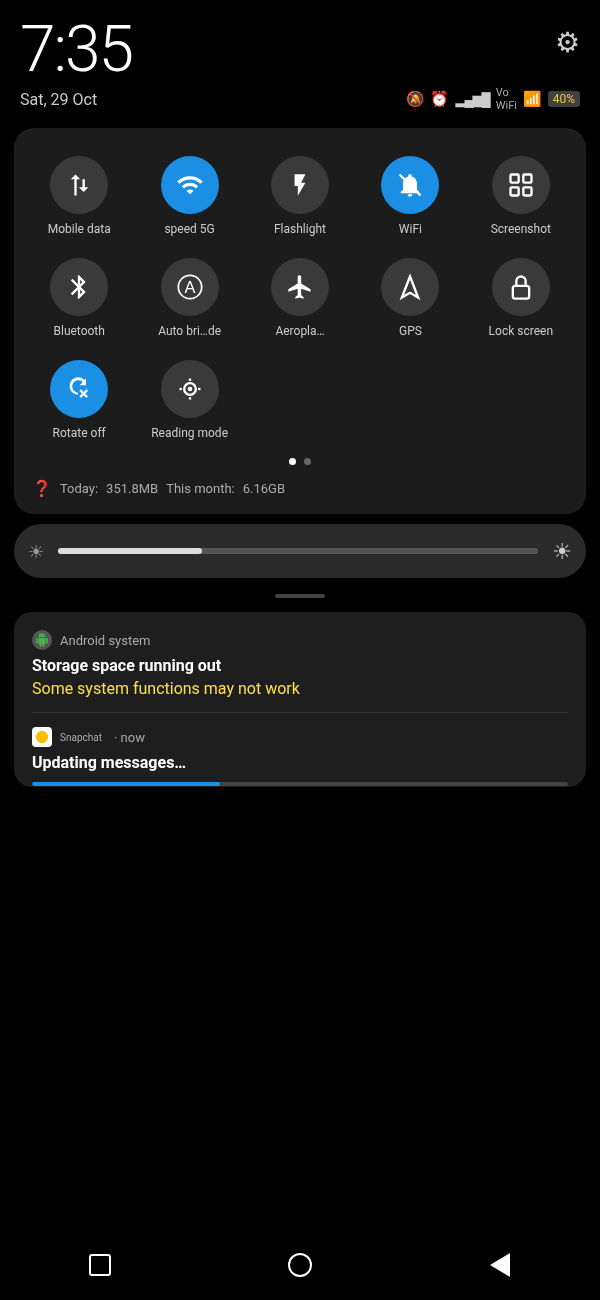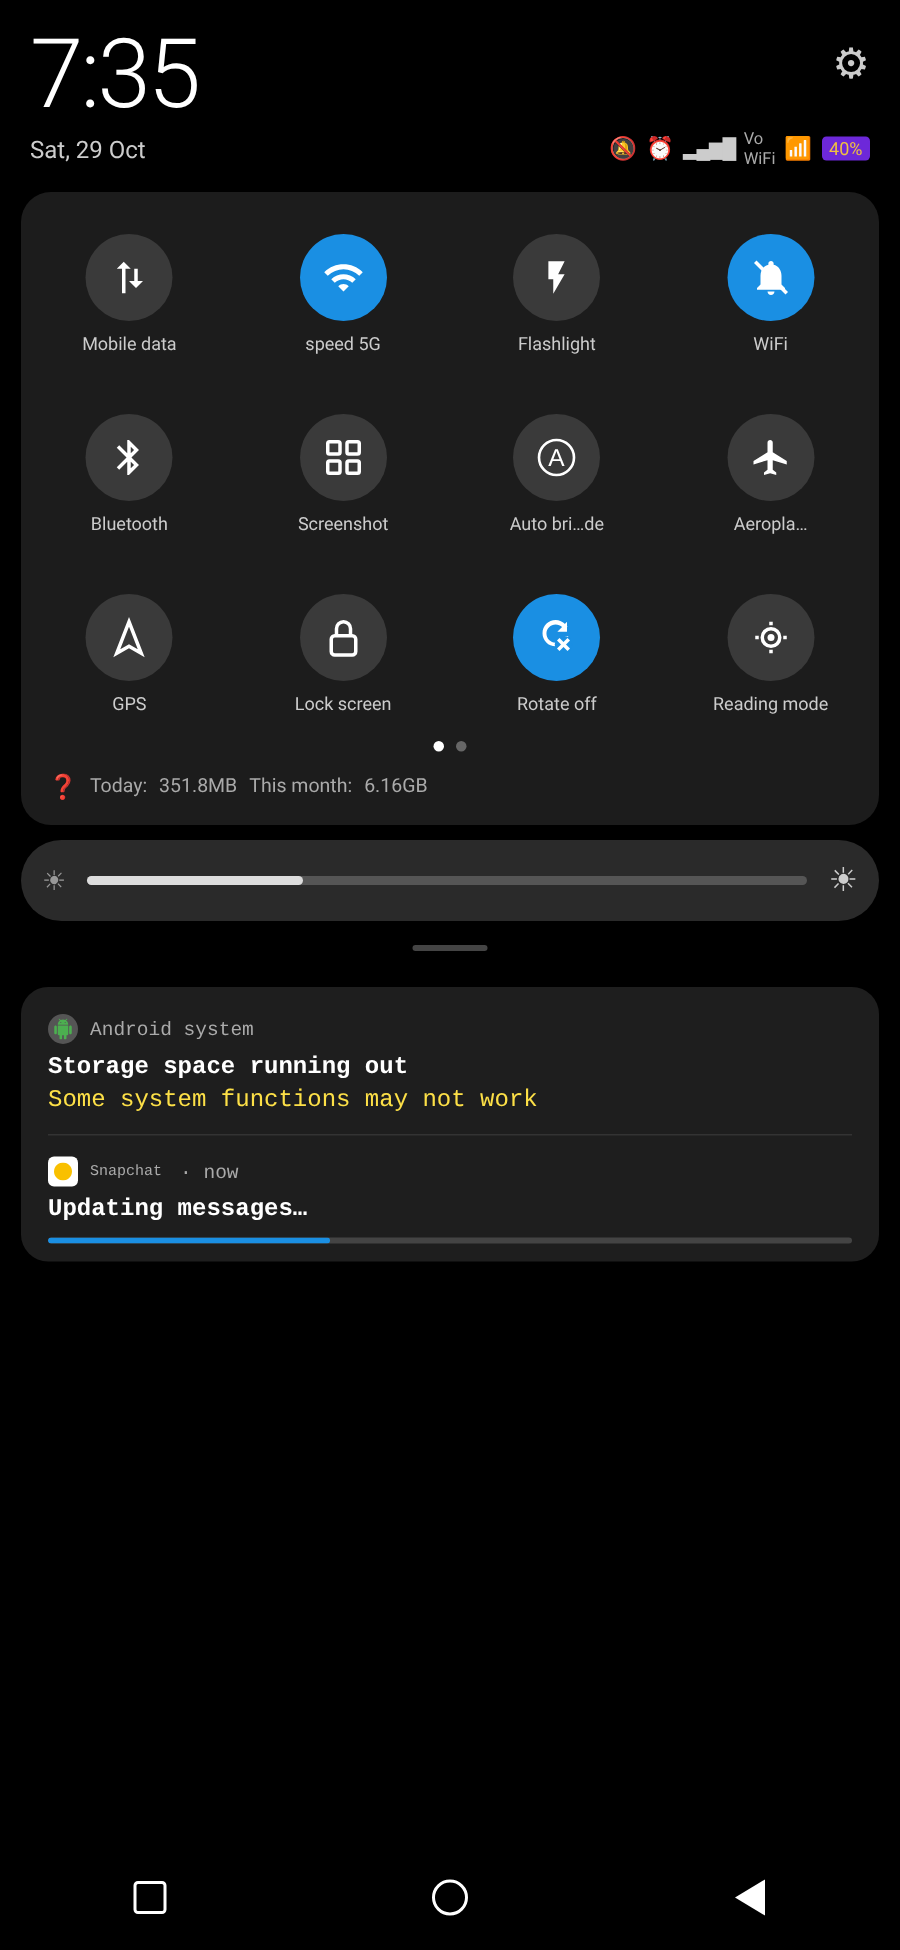--- a/index.html
+++ b/index.html
@@ -52,22 +52,22 @@
     
     .quick-panel {
       margin: 4px 14px 10px 14px;
       background: #1c1c1c;
       border-radius: 20px;
       padding: 18px 12px 14px 12px;
     }
 
     .qs-grid {
       display: grid;
-      grid-template-columns: repeat(4, 1fr);
-      gap: 22px;
+      grid-template-columns: repeat(5, 1fr);
+      gap: 4px;
       margin-bottom: 10px;
     }
 
     .qs-tile {
       display: flex;
       flex-direction: column;
       align-items: center;
       padding: 10px 4px 8px 4px;
       cursor: pointer;
     }
@@ -165,25 +165,24 @@
     }
     .drag-bar {
       width: 50px;
       height: 4px;
       background: #444;
       border-radius: 2px;
     }
 
     
     .notif-card {
-      margin: 16px 14px;
+      margin: 6px 14px;
       background: #1e1e1e;
       border-radius: 18px;
-      padding: 18px 18px 12px 18px;
-      font-family: Liberation Mono, monospace;
+      padding: 18px 18px 1px 18px;
     }
 
     .notif-header {
       display: flex;
       align-items: center;
       gap: 8px;
       margin-bottom: 6px;
     }
     .notif-app-icon {
       width: 20px;
@@ -318,21 +317,21 @@
     <span style="font-size:15px;">🔕</span>
 
     <span style="font-size:15px;">⏰</span>
 
     <span style="font-size:13px; letter-spacing:-1px;">▂▄▆█</span>
 
     <span style="font-size:11px; color:#aaa;">Vo<br>WiFi</span>
 
     <span style="font-size:15px;">📶</span>
 
-    <span style="font-size:12px; background:#6d28d9; border-radius:3px; padding:1px 5px; color:#f0c040;">
+    <span style="font-size:12px; background:#404040; border-radius:3px; padding:1px 5px; color:#f0c040;">
       <span>40</span>%
     </span>
   </div>
 </div>
 
 <div class="quick-panel">
   <div class="qs-grid">
 
     <div class="qs-tile">
       <div class="qs-icon-circle">
@@ -362,41 +361,41 @@
     </div>
 
     <div class="qs-tile">
       <div class="qs-icon-circle active">
         <svg width="28" height="28" viewBox="0 0 24 24" fill="white">
           <path d="M12 22c1.1 0 2-.9 2-2h-4c0 1.1.9 2 2 2zm6-6v-5c0-3.07-1.64-5.64-4.5-6.32V4c0-.83-.67-1.5-1.5-1.5S10.5 3.17 10.5 4v.68C7.63 5.36 6 7.92 6 11v5l-2 2v1h16v-1l-2-2z"></path>
           <line x1="3" y1="3" x2="21" y2="21" stroke="white" stroke-width="2"></line>
         </svg>
       </div>
       <span class="qs-label">WiFi</span>
-    </div>
-
-    <div class="qs-tile">
-      <div class="qs-icon-circle">
-        <svg width="28" height="28" viewBox="0 0 24 24" fill="white">
-          <path d="M17.71 7.71L12 2h-1v7.59L6.41 5 5 6.41 10.59 12 5 17.59 6.41 19 11 14.41V22h1l5.71-5.71-4.3-4.29 4.3-4.29zM13 5.83l1.88 1.88L13 9.59V5.83zm1.88 10.46L13 18.17v-3.76l1.88 1.88z"></path>
-        </svg>
-      </div>
-      <span class="qs-label">Bluetooth</span>
     </div>
 
     <div class="qs-tile">
       <div class="qs-icon-circle">
         <svg width="28" height="28" viewBox="0 0 24 24" fill="none" stroke="white" stroke-width="2">
           <rect x="3" y="3" width="7" height="7" rx="1"></rect>
           <rect x="14" y="3" width="7" height="7" rx="1"></rect>
           <rect x="3" y="14" width="7" height="7" rx="1"></rect>
           <rect x="14" y="14" width="7" height="7" rx="1"></rect>
         </svg>
       </div>
       <span class="qs-label">Screenshot</span>
+    </div>
+
+    <div class="qs-tile">
+      <div class="qs-icon-circle">
+        <svg width="28" height="28" viewBox="0 0 24 24" fill="white">
+          <path d="M17.71 7.71L12 2h-1v7.59L6.41 5 5 6.41 10.59 12 5 17.59 6.41 19 11 14.41V22h1l5.71-5.71-4.3-4.29 4.3-4.29zM13 5.83l1.88 1.88L13 9.59V5.83zm1.88 10.46L13 18.17v-3.76l1.88 1.88z"></path>
+        </svg>
+      </div>
+      <span class="qs-label">Bluetooth</span>
     </div>
 
     <div class="qs-tile">
       <div class="qs-icon-circle">
         <svg width="28" height="28" viewBox="0 0 24 24" fill="white">
           <text x="12" y="17" text-anchor="middle" font-size="14" font-family="Arial" fill="white">A</text>
           <circle cx="12" cy="12" r="10" fill="none" stroke="white" stroke-width="1.5"></circle>
         </svg>
       </div>
       <span class="qs-label">Auto bri…de</span>

